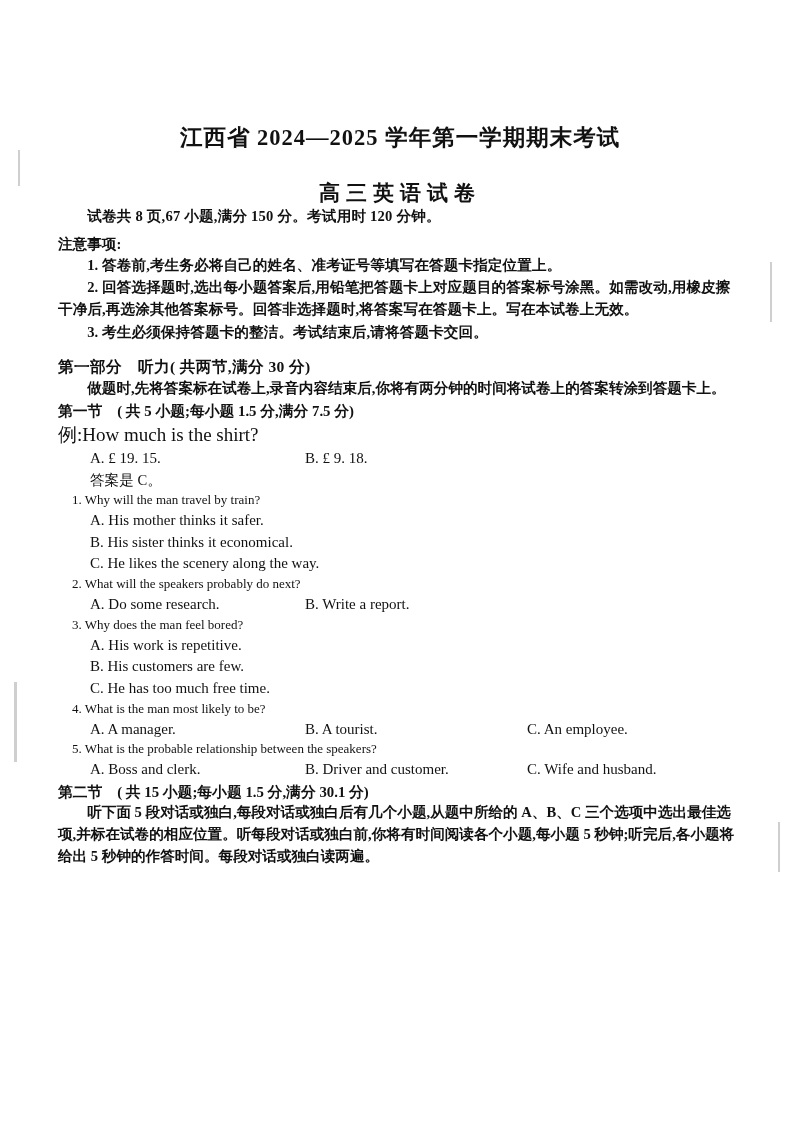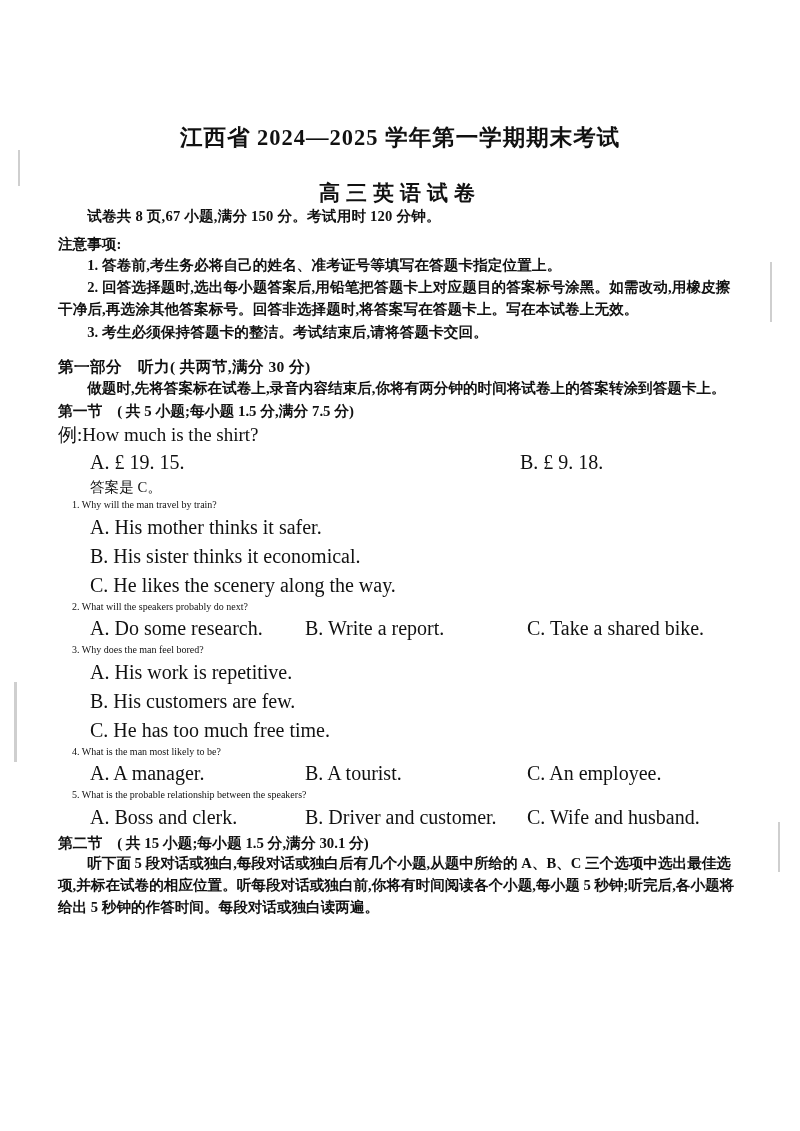--- a/index.html
+++ b/index.html
@@ -76,30 +76,29 @@
     text-indent: 2em;
     line-height: 1.5;
     font-weight: bold;
   }
   .section-heading {
     font-size: 14.8px;
     font-weight: bold;
     margin-top: 2px;
   }
   .q-line {
-    font-size: 10px;
+    font-size: 13px;
     line-height: 1.45;
     padding-left: 14px;
   }
   .opt-line {
-    font-size: 20px;
+    font-size: 15px;
     line-height: 1.45;
     padding-left: 32px;
     display: flex;
-    justify-content: space-between;
   }
   .opt-line .o1 { width: 215px; flex: 0 0 215px; }
   .opt-line .o2 { width: 222px; flex: 0 0 222px; }
   .opt-line .o3 { flex: 1; }
   .example-line {
     font-size: 19px;
     line-height: 1.45;
   }
   .answer-line {
     font-size: 14.6px;
@@ -147,21 +146,20 @@
       <span class="o3">B. His sister thinks it economical.</span>
     </div>
   <div class="opt-line">
       <span class="o3">C. He likes the scenery along the way.</span>
     </div>
 
   <div class="q-line"><span>2.</span> <span>What will the speakers probably do next?</span></div>
   <div class="opt-line">
     <span class="o1">A. Do some research.</span>
     <span class="o2">B. Write a report.</span>
-    <span class="o3">C. Take a shared bike.</span>
   </div>
 
   <div class="q-line"><span>3.</span> <span>Why does the man feel bored?</span></div>
   <div class="opt-line">
       <span class="o3">A. His work is repetitive.</span>
     </div>
   <div class="opt-line">
       <span class="o3">B. His customers are few.</span>
     </div>
   <div class="opt-line">

